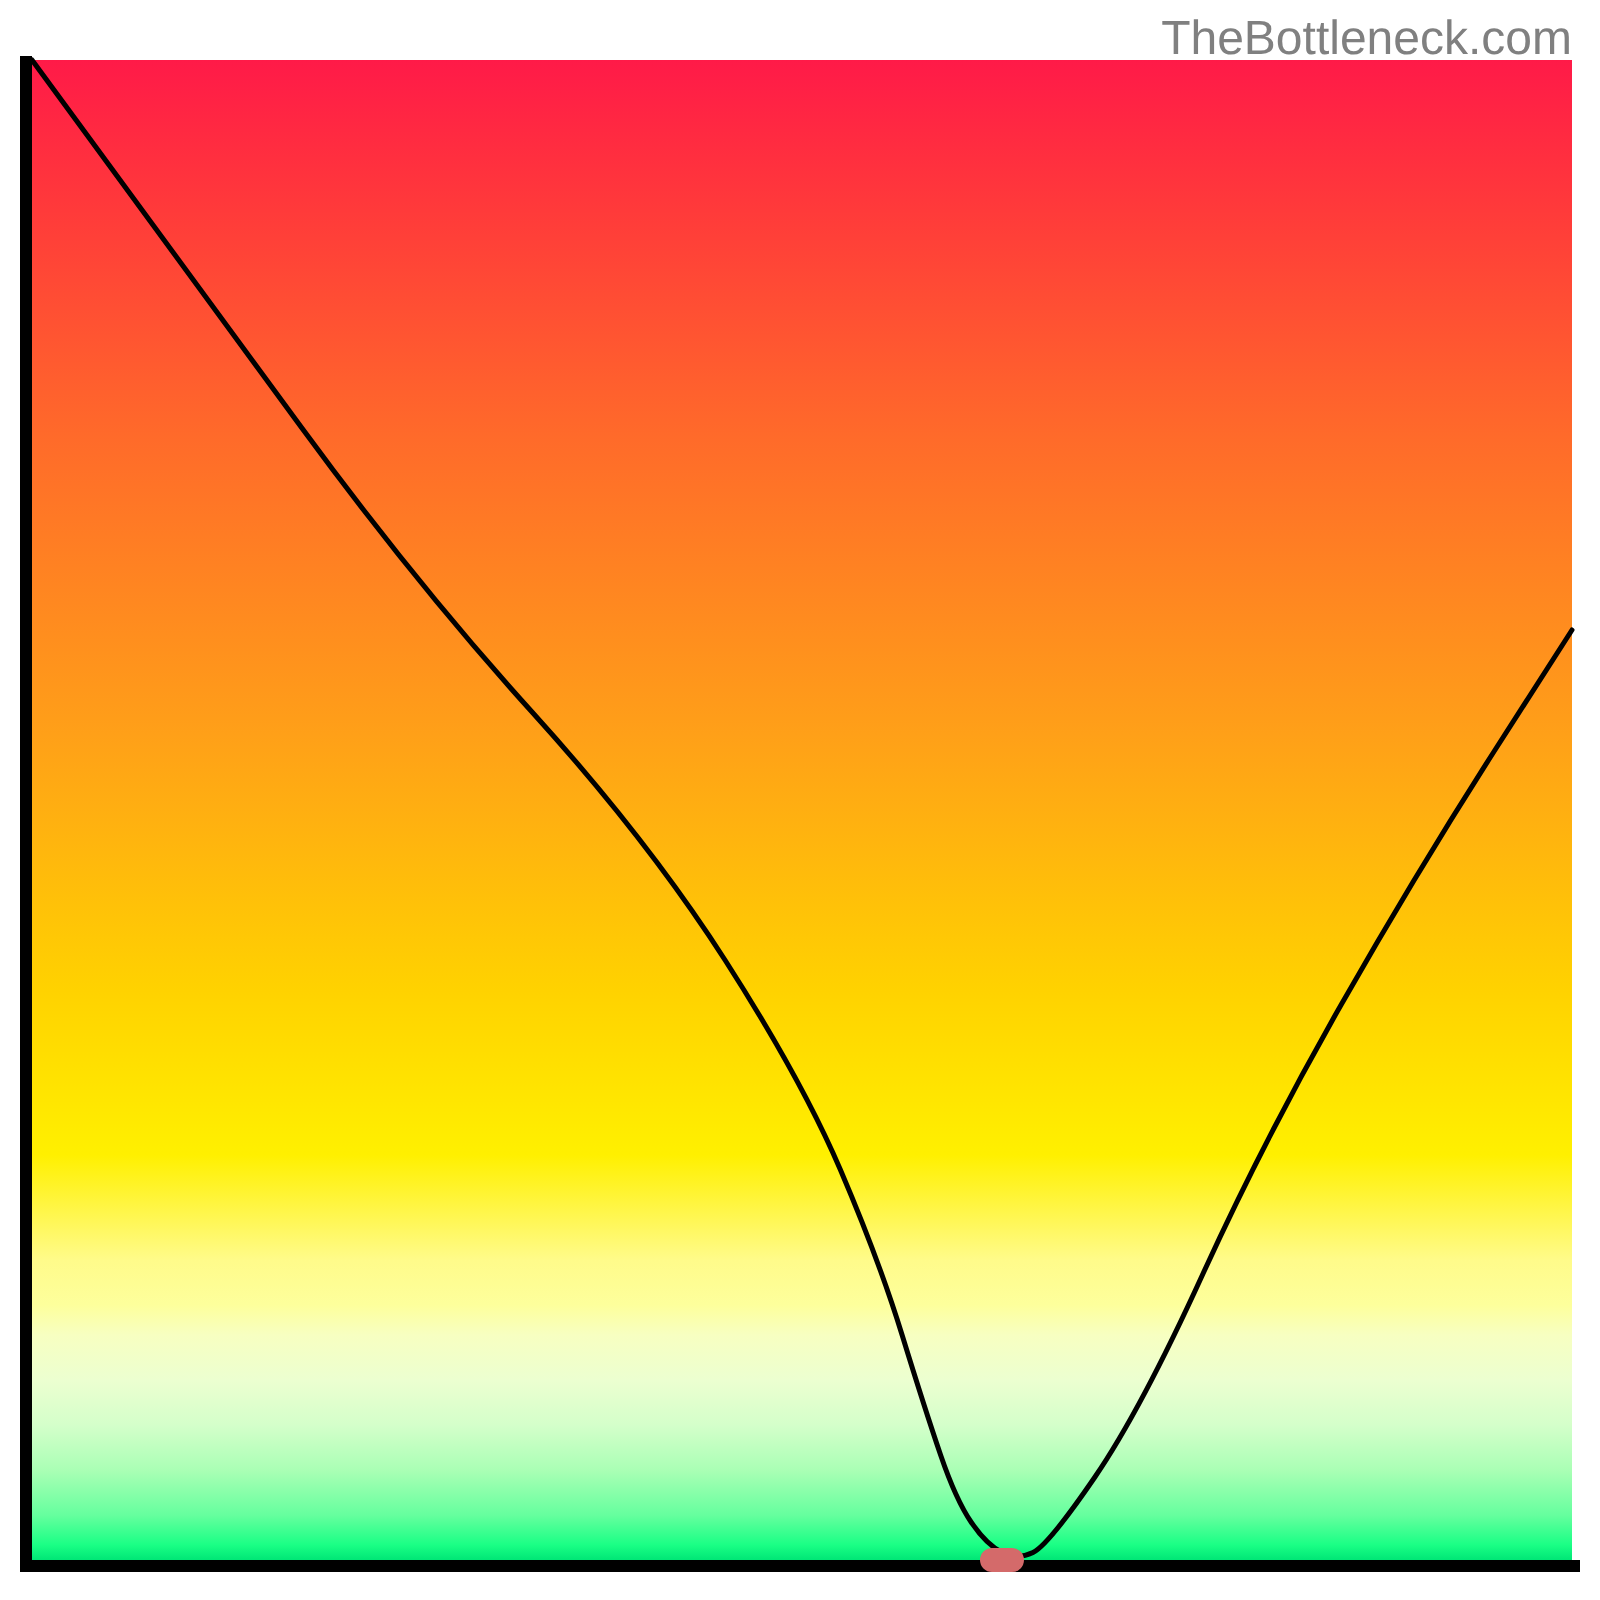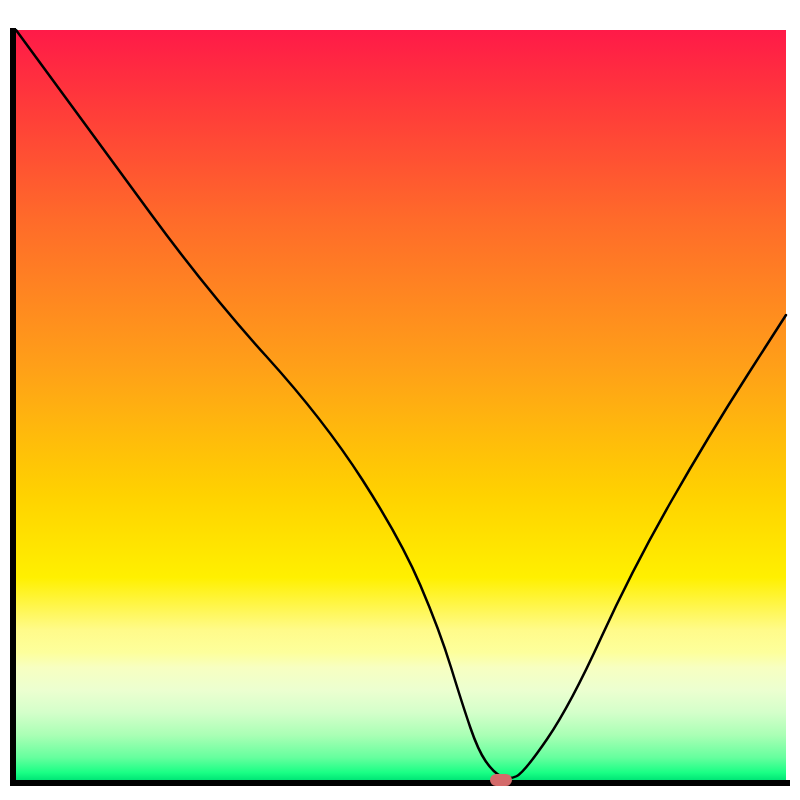--- a/index.html
+++ b/index.html
@@ -73,20 +73,21 @@
     background: #d46a6a;
     border-radius: 6px;
     transform: translate(-50%, -50%);
     z-index: 5;
   }
 </style>
 </head>
 <body>
 
 <div class="chart-container">
+  <div class="watermark">TheBottleneck.com</div>
 
   <div class="plot-area"></div>
 
   <svg class="curve" viewBox="0 0 770 750" preserveAspectRatio="none">
     <path id="curve-path" d="M 0 0 Q 0 0 38.5 52.5 Q 77 105 134.75 183.75 Q 192.5 262.5 250.25 326.25 Q 308 390 346.5 450 Q 385 510 404.25 555 Q 423.50000000000006 600 435.05 637.5 Q 446.59999999999997 675 454.29999999999995 697.5 Q 462 720 469.7 731.25 Q 477.4 742.5 485.1 746.25 Q 492.8 750 500.5 746.25 Q 508.20000000000005 742.5 531.3 708.75 Q 554.4 675 585.2 607.5 Q 616 540 654.5 472.5 Q 693 405 731.5 345 T 770 285" fill="none" stroke="#000" stroke-width="2.5" stroke-linejoin="round" stroke-linecap="round"></path>
   </svg>
 
   <div class="marker" id="min-marker" style="left: 501.1px; top: 780px; background: rgb(212, 106, 106);"></div>
 
   <div class="axis-left"></div>

